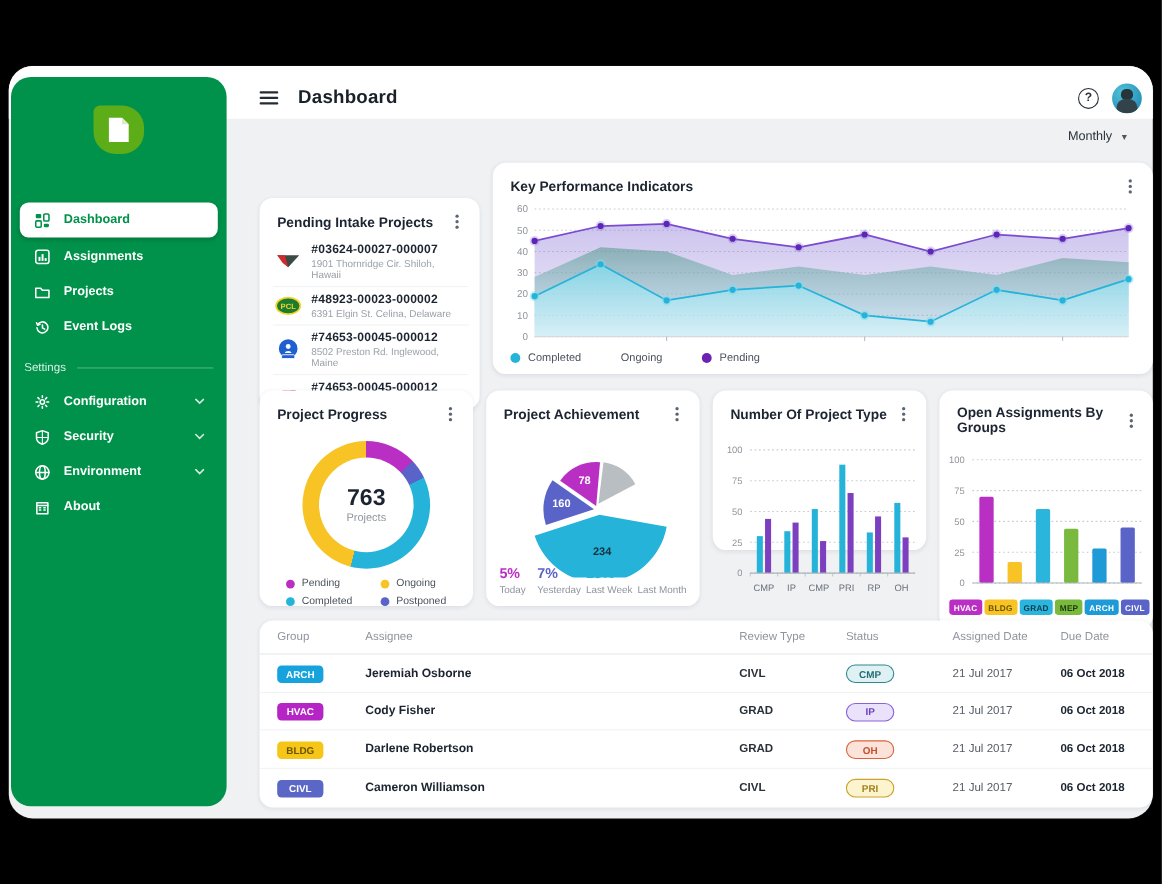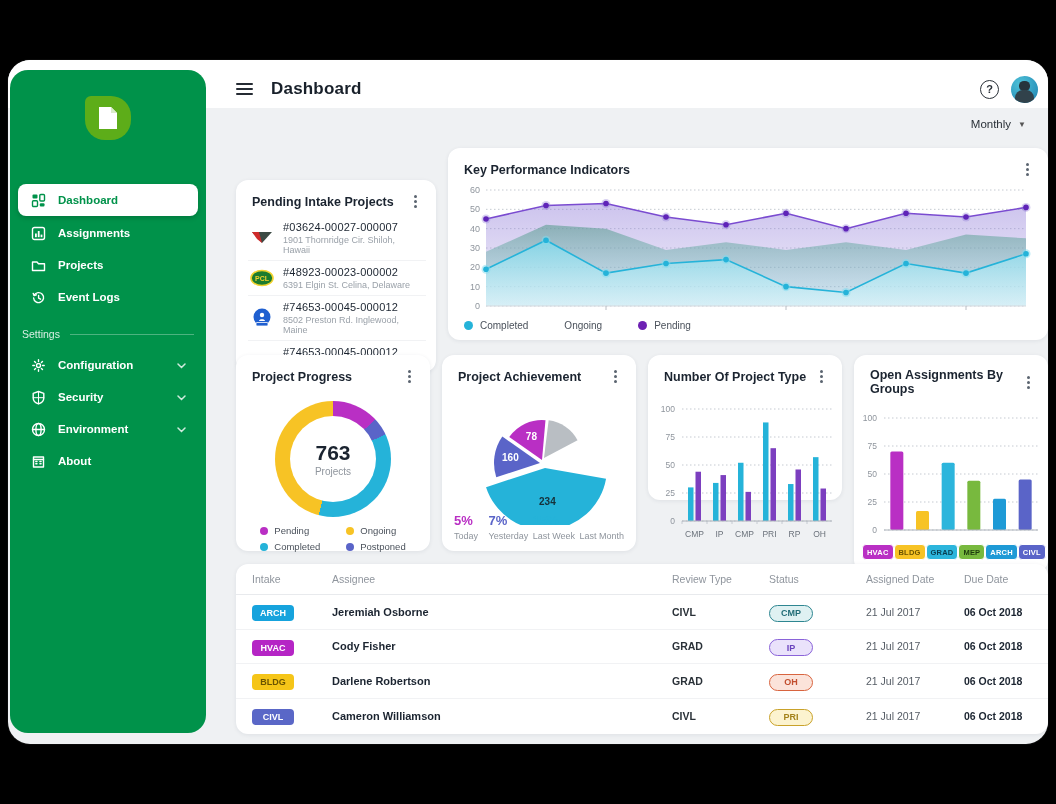--- a/index.html
+++ b/index.html
@@ -44,21 +44,21 @@
   #card-achieve  { left:434px; top:295px; width:194px; height:196px; }
   #card-types    { left:640px; top:295px; width:194px; height:145px; }
   #card-groups   { left:846px; top:295px; width:194px; height:217px; }
   #card-table    { left:228px; top:504px; width:812px; height:170px; }
 
   
   .pending-list { padding:0 10px 0 12px; }
   .pending-item { display:flex; align-items:center; gap:9px; padding:5px 2px; border-bottom:1px solid #f1f2f4; cursor:pointer; }
   .pending-item:last-child { border-bottom:none; }
   .p-logo { width:24px; height:22px; flex:none; display:flex; align-items:center; justify-content:center; }
-  .p-id { font-size:11px; font-weight:normal; color:#1b2430; letter-spacing:.2px; }
+  .p-id { font-size:11px; font-weight:bold; color:#1b2430; letter-spacing:.2px; }
   .p-addr { font-size:9px; color:#9aa1a9; margin-top:2px; }
 
   
   .kpi-legend { position:absolute; left:16px; bottom:9px; display:flex; gap:36px; }
   .kpi-legend .li { display:flex; align-items:center; gap:7px; font-size:10px; color:#4a515b; }
   .dot { width:9px; height:9px; border-radius:50%; flex:none; }
 
   
   .donut-wrap { position:relative; width:116px; height:116px; margin:10px auto 8px auto; }
   .donut { width:116px; height:116px; border-radius:50%; }
@@ -551,21 +551,21 @@
     <span class="gpill" style="background:#f7c325;color:#6b5400">BLDG</span>
     <span class="gpill" style="background:#2cb5dc;color:#083c4e">GRAD</span>
     <span class="gpill" style="background:#78b93e;color:#1e3b0d">MEP</span>
     <span class="gpill" style="background:#1e9ad6;color:#ffffff">ARCH</span>
     <span class="gpill" style="background:#5a64c8;color:#ffffff">CIVL</span>
       </div>
   </div>
 
   <div class="card" id="card-table">
     <div class="tbl-grid tbl-head" id="table-head">
-        <div>Intake</div>
+        <div>Group</div>
         <div>Assignee</div>
         <div>Review Type</div>
         <div>Status</div>
         <div>Assigned Date</div>
         <div>Due Date</div>
       </div>
     <div id="table-body">
         <div class="tbl-grid tbl-row">
       <div><span class="grp-pill" style="background:#16a3dd;color:#ffffff">ARCH</span></div>
       <div class="cell-name">Jeremiah Osborne</div>

